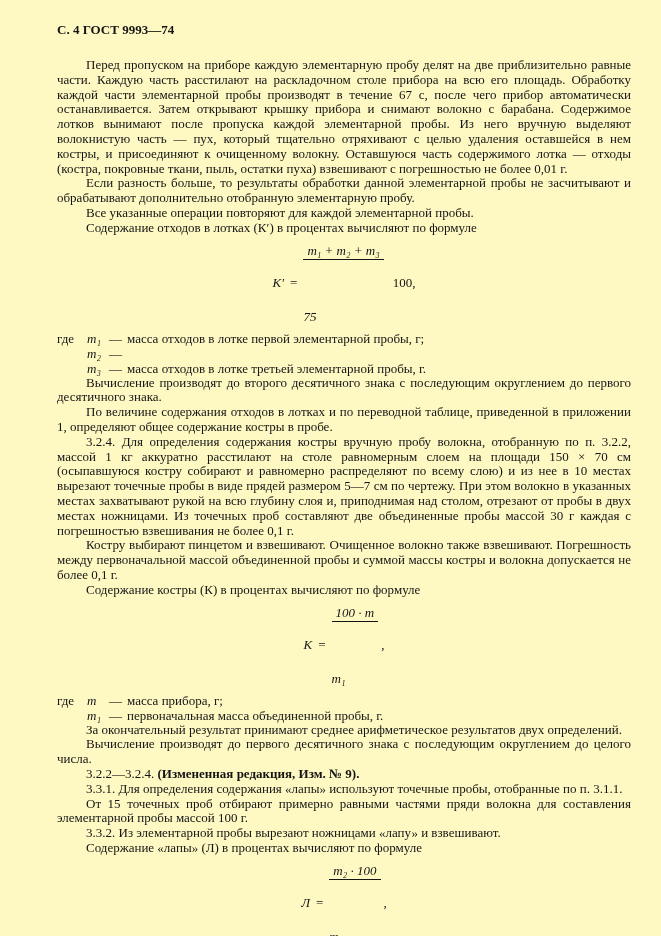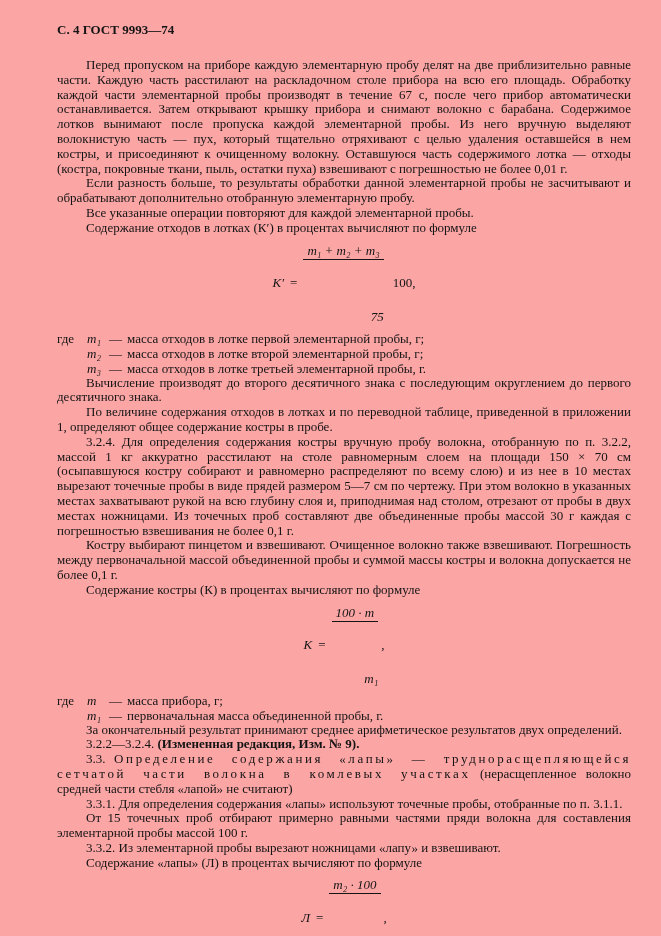--- a/index.html
+++ b/index.html
@@ -4,21 +4,21 @@
 <style>
   html, body {
     margin: 0;
     padding: 0;
     background: #ffffff;
   }
   .page {
     width: 661px;
     height: 936px;
     box-sizing: border-box;
-    background: #fca5a5;
+    background: #fef9c3;
     color: #141414;
     font-family: "Liberation Serif", "DejaVu Serif", "DejaVu Sans", serif;
     padding: 22px 30px 0 57px;
     overflow: hidden;
     position: relative;
   }
   .doc-header {
     font-weight: bold;
     font-size: 13px;
     line-height: 16px;
@@ -44,21 +44,21 @@
     font-size: 13px;
     font-style: italic;
     margin: 7px 0 7px 0;
     min-height: 38px;
   }
   .formula .lhs { margin-right: 6px; }
   .formula .eq { margin-right: 6px; font-style: normal; }
   .frac {
     display: inline-flex;
     flex-direction: column;
-    align-items: flex-end;
+    align-items: flex-start;
     text-align: center;
   }
   .frac .num {
     border-bottom: 1px solid #141414;
     padding: 0 4px 1px 4px;
     line-height: 15px;
   }
   .frac .den {
     padding-top: 1px;
     line-height: 15px;
@@ -104,21 +104,20 @@
     <div class="def-row">
       <span class="def-lead">где</span>
       <span class="def-term">m₁</span>
       <span class="def-dash">—</span>
       <span class="def-desc">масса отходов в лотке первой элементарной пробы, г;</span>
     </div>
     <div class="def-row">
       <span class="def-lead"></span>
       <span class="def-term">m₂</span>
       <span class="def-dash">—</span>
-      <span class="def-desc">масса отходов в лотке второй элементарной пробы, г;</span>
     </div>
     <div class="def-row">
       <span class="def-lead"></span>
       <span class="def-term">m₃</span>
       <span class="def-dash">—</span>
       <span class="def-desc">масса отходов в лотке третьей элементарной пробы, г.</span>
     </div>
   </div>
 
   <p class="para ind">Вычисление производят до второго десятичного знака с последующим округлением до первого десятичного знака.</p>
@@ -146,31 +145,27 @@
     </div>
     <div class="def-row">
       <span class="def-lead"></span>
       <span class="def-term">m₁</span>
       <span class="def-dash">—</span>
       <span class="def-desc">первоначальная масса объединенной пробы, г.</span>
     </div>
   </div>
 
   <p class="para ind">За окончательный результат принимают среднее арифметическое результатов двух определений.</p>
+  <p class="para ind">Вычисление производят до первого десятичного знака с последующим округлением до целого числа.</p>
 
   <p class="para ind">
     <span>3.2.2—3.2.4.</span>
     <span class="bold">(Измененная редакция, Изм. № 9).</span>
   </p>
 
-  <p class="para ind">
-    <span>3.3.</span>
-    <span class="spaced">Определение содержания «лапы» — труднорасщепляющейся сетчатой части волокна в комлевых участках</span>
-    <span>(нерасщепленное волокно средней части стебля «лапой» не считают)</span>
-  </p>
 
   <p class="para ind">3.3.1. Для определения содержания «лапы» используют точечные пробы, отобранные по п. 3.1.1.</p>
   <p class="para ind">От 15 точечных проб отбирают примерно равными частями пряди волокна для составления элементарной пробы массой 100 г.</p>
   <p class="para ind">3.3.2. Из элементарной пробы вырезают ножницами «лапу» и взвешивают.</p>
   <p class="para ind">Содержание «лапы» (Л) в процентах вычисляют по формуле</p>
 
   <div class="formula">
     <span class="lhs">Л</span>
     <span class="eq">=</span>
     <span class="frac">

